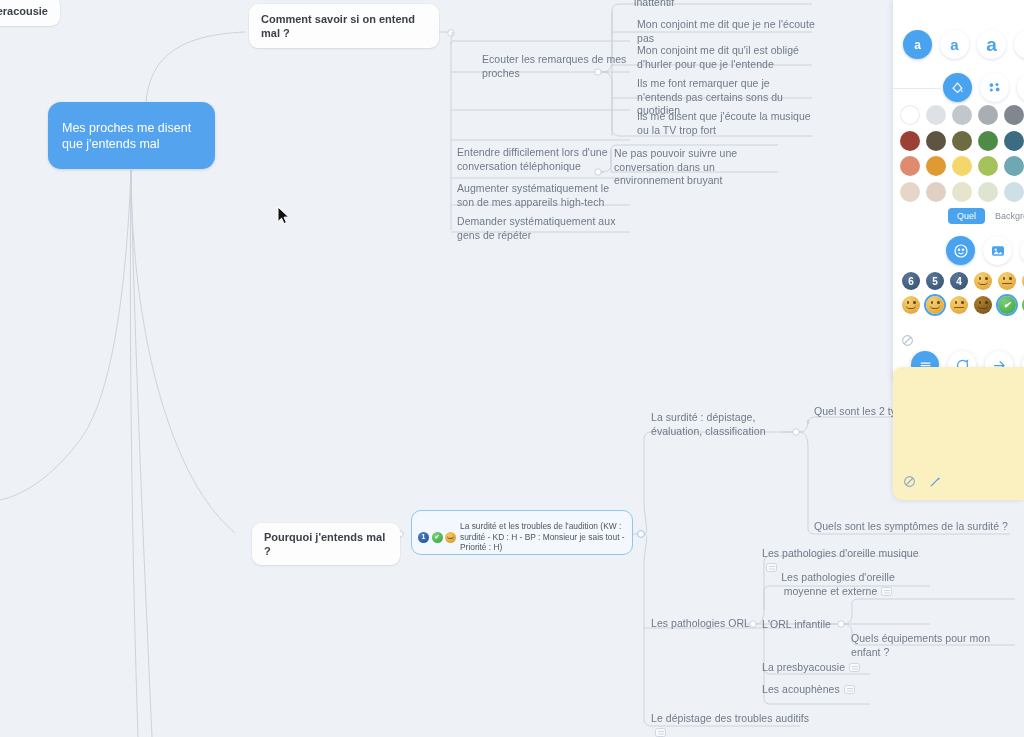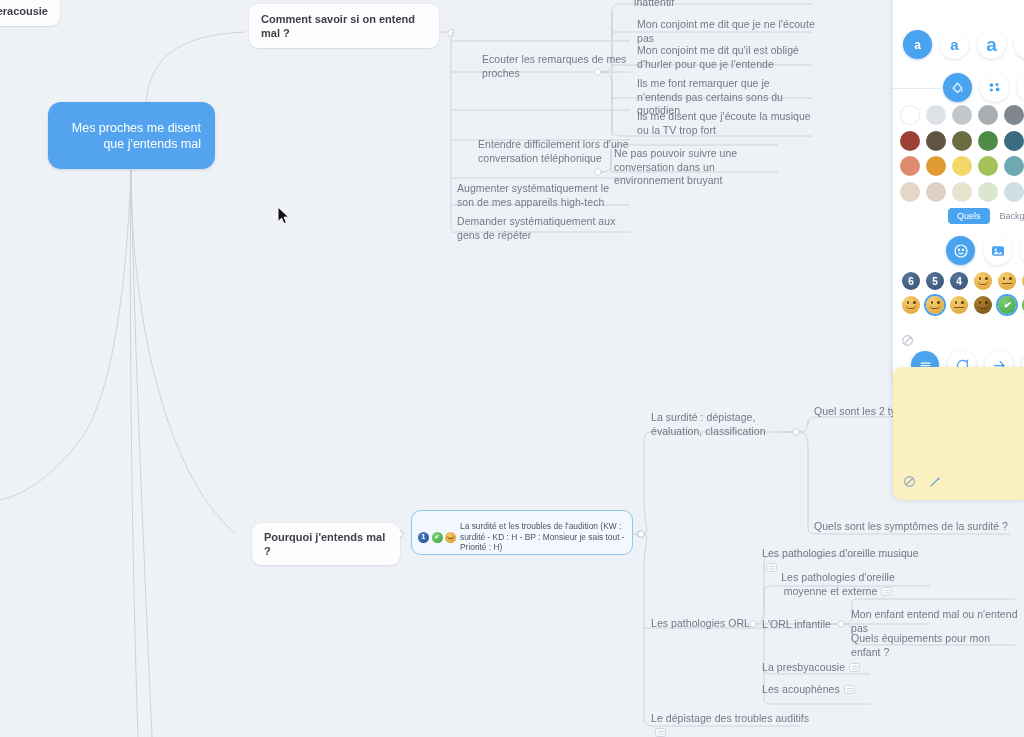--- a/index.html
+++ b/index.html
@@ -47,21 +47,21 @@
   
   #root-node {
     position: absolute;
     left: 48px; top: 102px;
     width: 167px; height: 67px;
     background: #54a3ef;
     border-radius: 13px;
     color: #ffffff;
     font-size: 12.5px;
     line-height: 16px;
-    text-align: right;
+    text-align: left;
     display: flex; align-items: center; justify-content: center;
     padding: 0 14px;
     box-shadow: 0 1px 3px rgba(40,80,140,.18);
   }
 
   
   #selected-node {
     position: absolute;
     left: 411px; top: 510px;
     width: 222px; height: 45px;
@@ -286,21 +286,21 @@
   </div>
 
   <div class="pill" style="left:249px; top:4px; width:190px;">
     <span>Comment savoir si on entend mal ?</span>
   </div>
 
   <div class="node leaf" style="left:482px; top:53px; width:175px;">
     <span>Ecouter les remarques de mes proches</span>
   </div>
 
-  <div class="node leaf" style="left:457px; top:138px; width:170px;margin-left:21px;">
+  <div class="node leaf" style="left:457px; top:146px; width:170px;">
     <span>Entendre difficilement lors d'une conversation téléphonique</span>
   </div>
 
   <div class="node leaf" style="left:457px; top:182px; width:172px;">
     <span>Augmenter systématiquement le son de mes appareils high-tech</span>
   </div>
 
   <div class="node leaf" style="left:457px; top:215px; width:172px;">
     <span>Demander systématiquement aux gens de répéter</span>
   </div>
@@ -371,23 +371,20 @@
   </div>
 
   <div class="node leaf" style="left:762px; top:661px; width:110px;">
     <span>La presbyacousie</span><span class="note-badge"></span>
   </div>
 
   <div class="node leaf" style="left:762px; top:683px; width:110px;">
     <span>Les acouphènes</span><span class="note-badge"></span>
   </div>
 
-  <div class="node leaf" style="left:851px; top:608px; width:170px;">
-    <span>Mon enfant entend mal ou n'entend pas</span>
-  </div>
 
   <div class="node leaf" style="left:851px; top:632px; width:170px;">
     <span>Quels équipements pour mon enfant ?</span>
   </div>
 
   <div id="side-panel">
 
     <div id="font-row" class="pnl-row">
       <div class="circ sz1 active">
           <span>a</span>
@@ -447,21 +444,21 @@
           <span class="sw" style="background: rgb(229, 214, 199);"></span>
           <span class="sw" style="background: rgb(224, 208, 196);"></span>
           <span class="sw" style="background: rgb(230, 228, 205);"></span>
           <span class="sw" style="background: rgb(221, 228, 207);"></span>
           <span class="sw" style="background: rgb(207, 223, 230);"></span>
         </div>
     </div>
   </div>
 
   <div id="tabs-row">
-    <span class="tab-chip">Quels</span>
+    <span class="tab-chip">Quel</span>
     <span class="tab-plain">Background</span>
   </div>
 
   <div id="emoji-tool-row">
     <div class="circ active">
       <svg width="16" height="16" viewBox="0 0 24 24" fill="none" stroke="currentColor" stroke-width="1.8">
         <circle cx="12" cy="12" r="9"></circle>
           <circle cx="9" cy="10" r="1" fill="currentColor"></circle>
         <circle cx="15" cy="10" r="1" fill="currentColor"></circle>
           <path d="M8.5 14.5c1 1.2 2.1 1.8 3.5 1.8s2.5-.6 3.5-1.8"></path>

